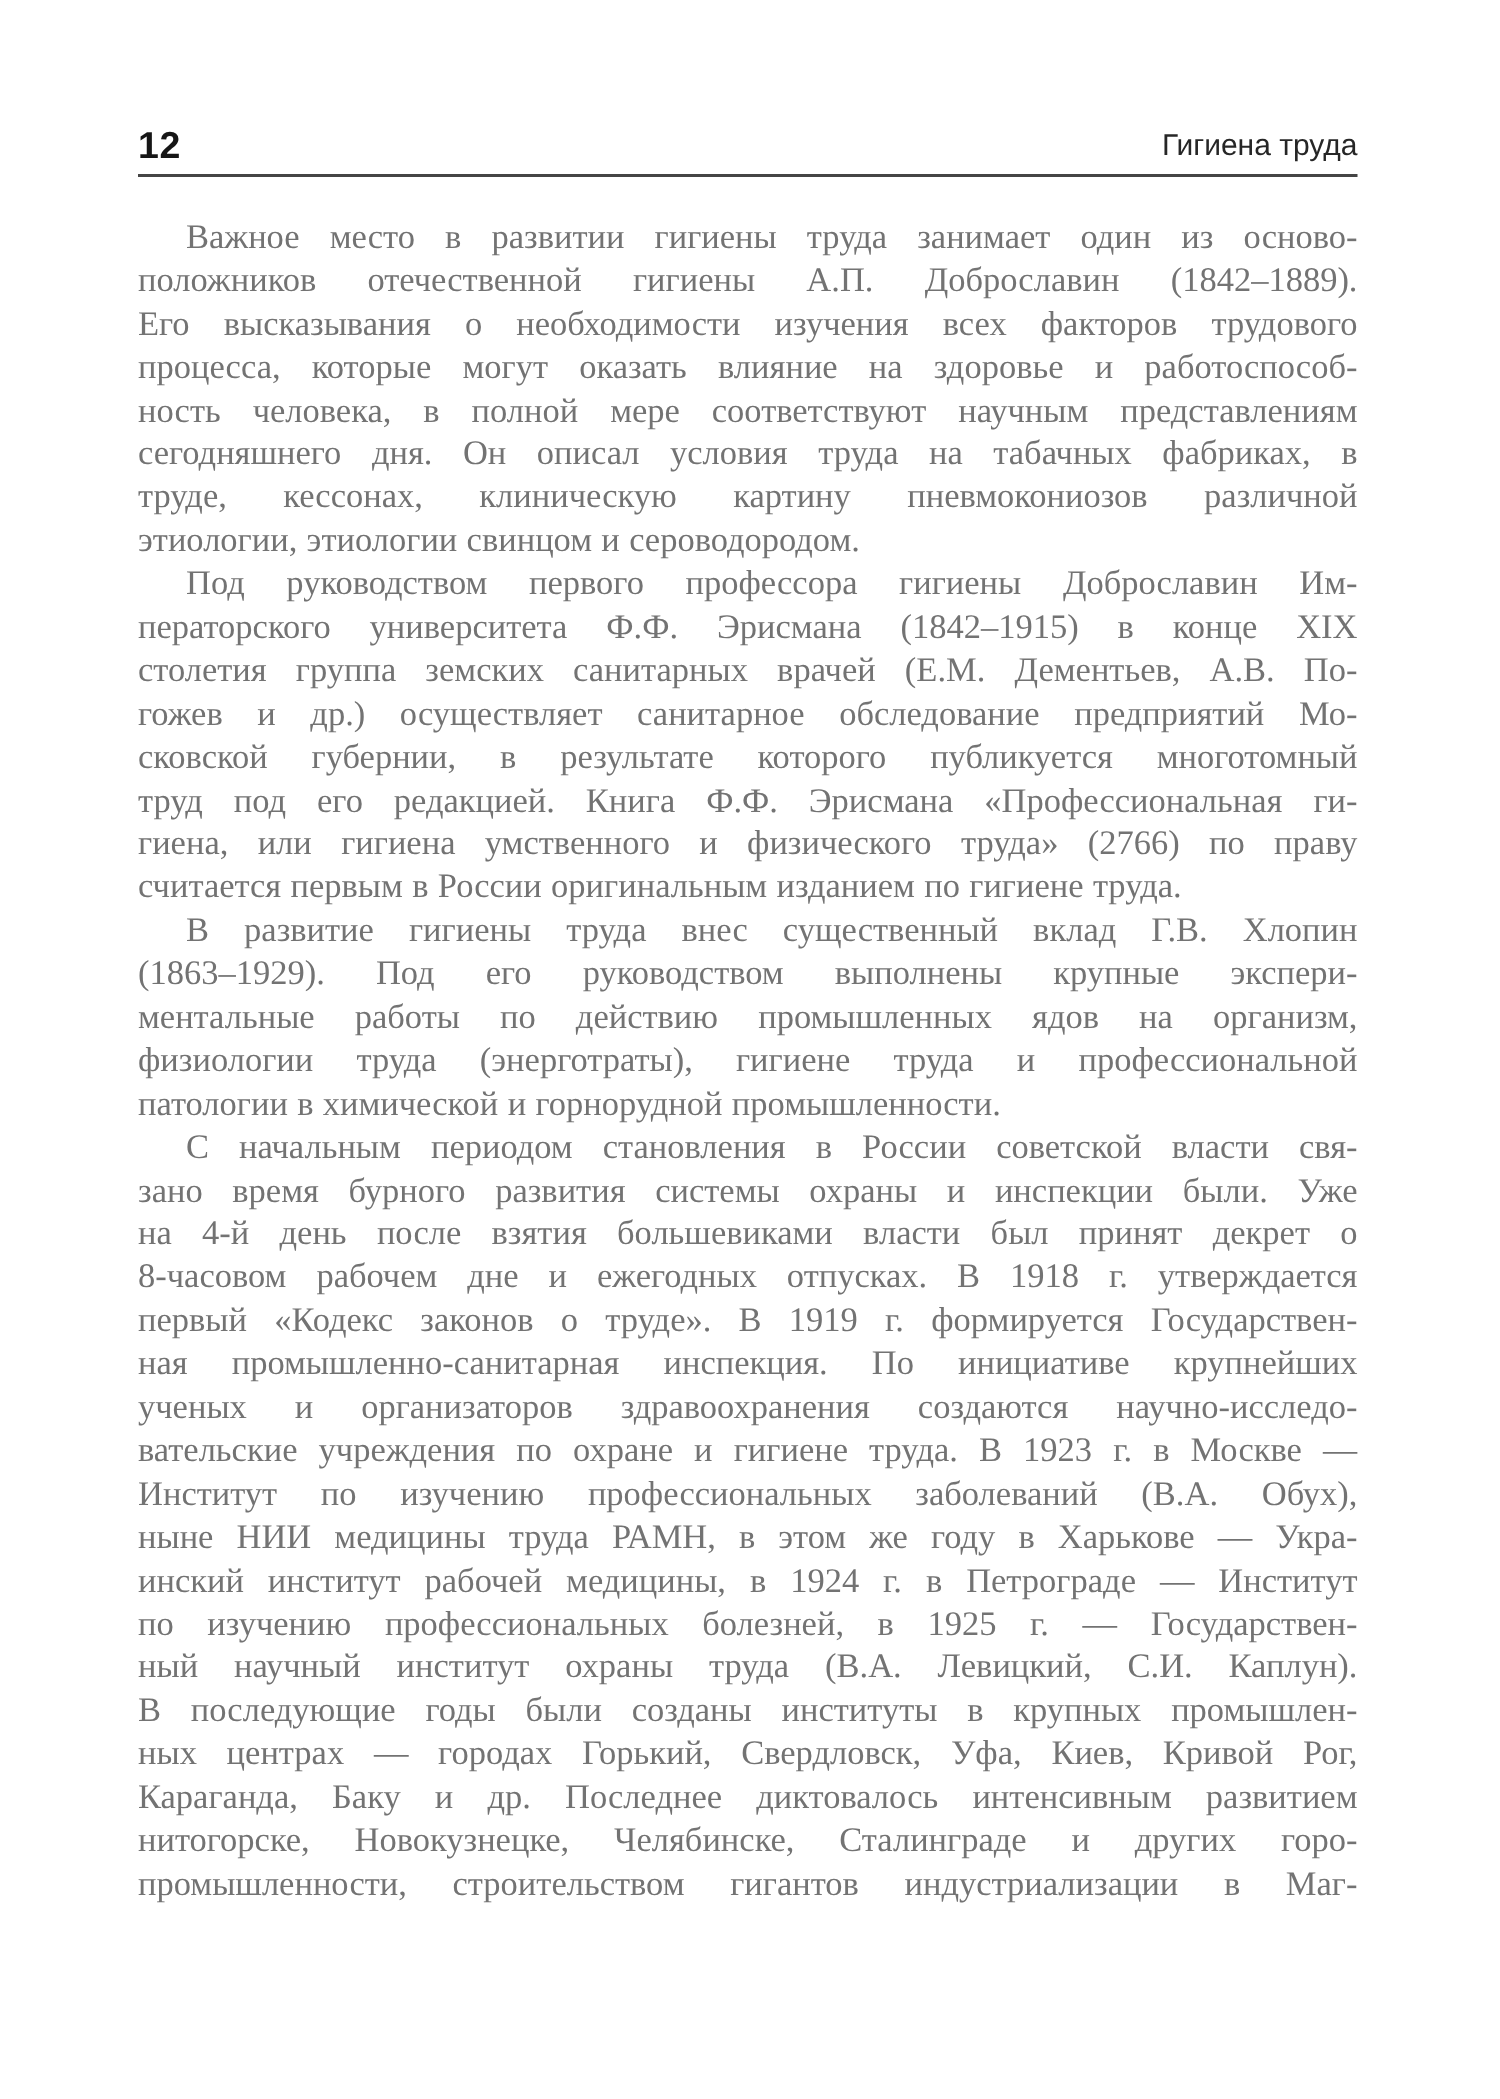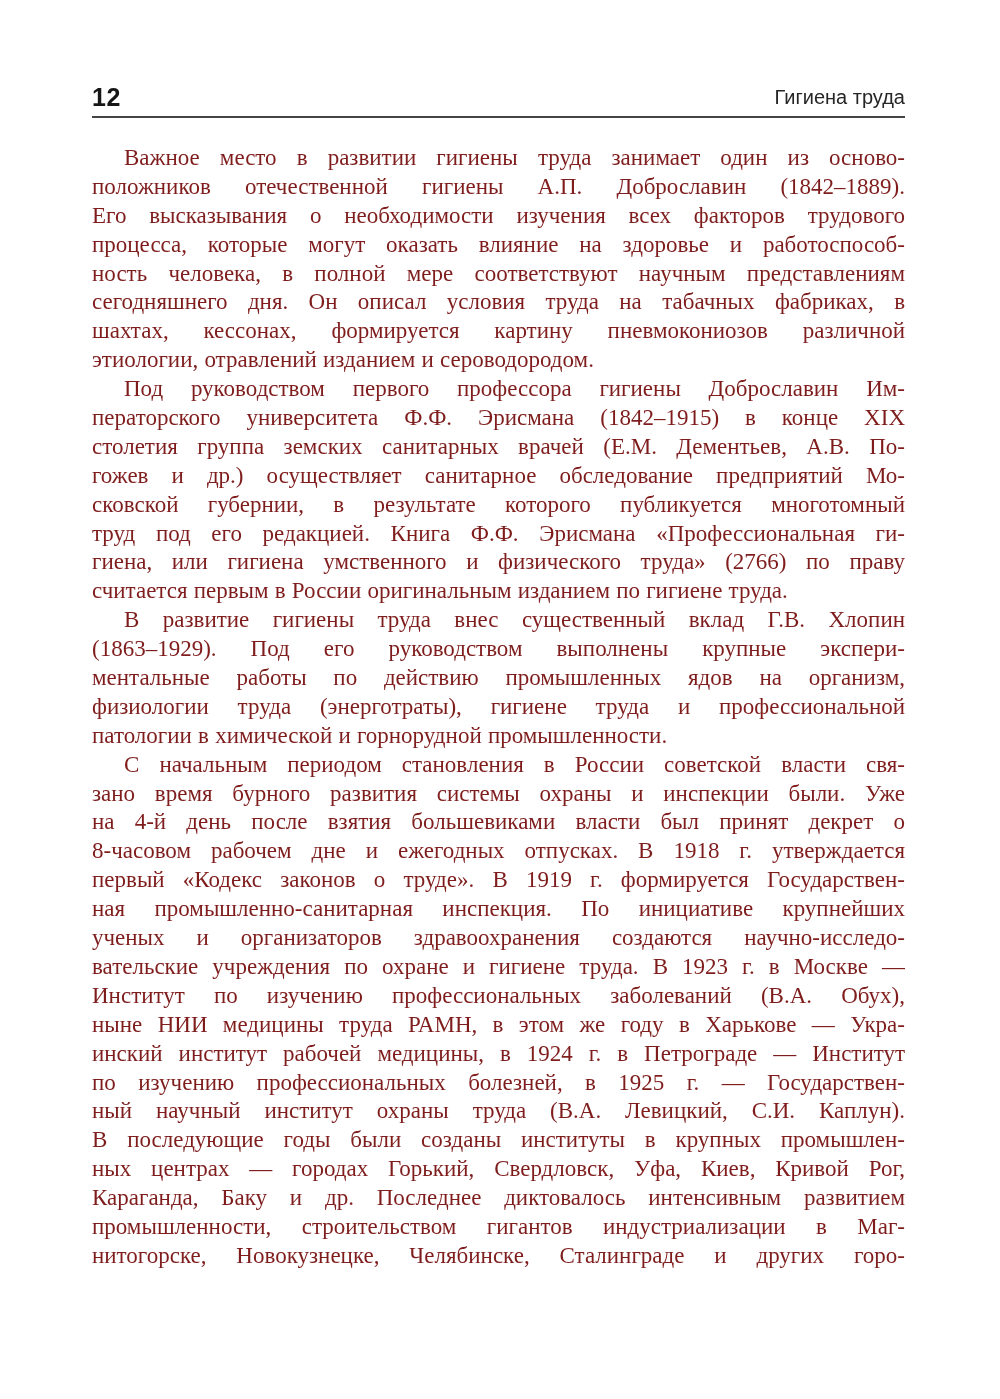--- a/index.html
+++ b/index.html
@@ -48,21 +48,21 @@
   }
   .paragraph {
     margin: 0;
   }
   .line {
     font-family: "Liberation Serif", "DejaVu Serif", serif;
     font-size: 23px;
     line-height: 28.9px;
     height: 28.9px;
     overflow: hidden;
-    color: #7f1d1d;
+    color: #737373;
     text-align: justify;
     text-align-last: justify;
     white-space: nowrap; 
   }
   
   .line { white-space: normal; word-spacing: 0.02em; }
   .line.first { text-indent: 32px; }
   .line.last { text-align-last: left; }
 </style>
 </head>
@@ -74,22 +74,22 @@
     <span class="running-title">Гигиена труда</span>
   </header>
   <main class="page-body" id="page-body">
       <div class="paragraph">
         <div class="line first">Важное место в развитии гигиены труда занимает один из осново-</div>
         <div class="line">положников отечественной гигиены А.П. Доброславин (1842–1889).</div>
         <div class="line">Его высказывания о необходимости изучения всех факторов трудового</div>
         <div class="line">процесса, которые могут оказать влияние на здоровье и работоспособ-</div>
         <div class="line">ность человека, в полной мере соответствуют научным представлениям</div>
         <div class="line">сегодняшнего дня. Он описал условия труда на табачных фабриках, в</div>
-        <div class="line">шахтах, кессонах, формируется картину пневмокониозов различной</div>
-        <div class="line last">этиологии, отравлений изданием и сероводородом.</div>
+        <div class="line">труде, кессонах, клиническую картину пневмокониозов различной</div>
+        <div class="line last">этиологии, этиологии свинцом и сероводородом.</div>
       </div>
       <div class="paragraph">
         <div class="line first">Под руководством первого профессора гигиены Доброславин Им-</div>
         <div class="line">ператорского университета Ф.Ф. Эрисмана (1842–1915) в конце XIX</div>
         <div class="line">столетия группа земских санитарных врачей (Е.М. Дементьев, А.В. По-</div>
         <div class="line">гожев и др.) осуществляет санитарное обследование предприятий Мо-</div>
         <div class="line">сковской губернии, в результате которого публикуется многотомный</div>
         <div class="line">труд под его редакцией. Книга Ф.Ф. Эрисмана «Профессиональная ги-</div>
         <div class="line">гиена, или гигиена умственного и физического труда» (2766) по праву</div>
         <div class="line last">считается первым в России оригинальным изданием по гигиене труда.</div>
@@ -111,17 +111,17 @@
         <div class="line">ученых и организаторов здравоохранения создаются научно-исследо-</div>
         <div class="line">вательские учреждения по охране и гигиене труда. В 1923 г. в Москве —</div>
         <div class="line">Институт по изучению профессиональных заболеваний (В.А. Обух),</div>
         <div class="line">ныне НИИ медицины труда РАМН, в этом же году в Харькове — Укра-</div>
         <div class="line">инский институт рабочей медицины, в 1924 г. в Петрограде — Институт</div>
         <div class="line">по изучению профессиональных болезней, в 1925 г. — Государствен-</div>
         <div class="line">ный научный институт охраны труда (В.А. Левицкий, С.И. Каплун).</div>
         <div class="line">В последующие годы были созданы институты в крупных промышлен-</div>
         <div class="line">ных центрах — городах Горький, Свердловск, Уфа, Киев, Кривой Рог,</div>
         <div class="line">Караганда, Баку и др. Последнее диктовалось интенсивным развитием</div>
+        <div class="line">нитогорске, Новокузнецке, Челябинске, Сталинграде и других горо-</div>
         <div class="line">промышленности, строительством гигантов индустриализации в Маг-</div>
-        <div class="line">нитогорске, Новокузнецке, Челябинске, Сталинграде и других горо-</div>
       </div>
     </main>
 </div>
 
 </body></html>

